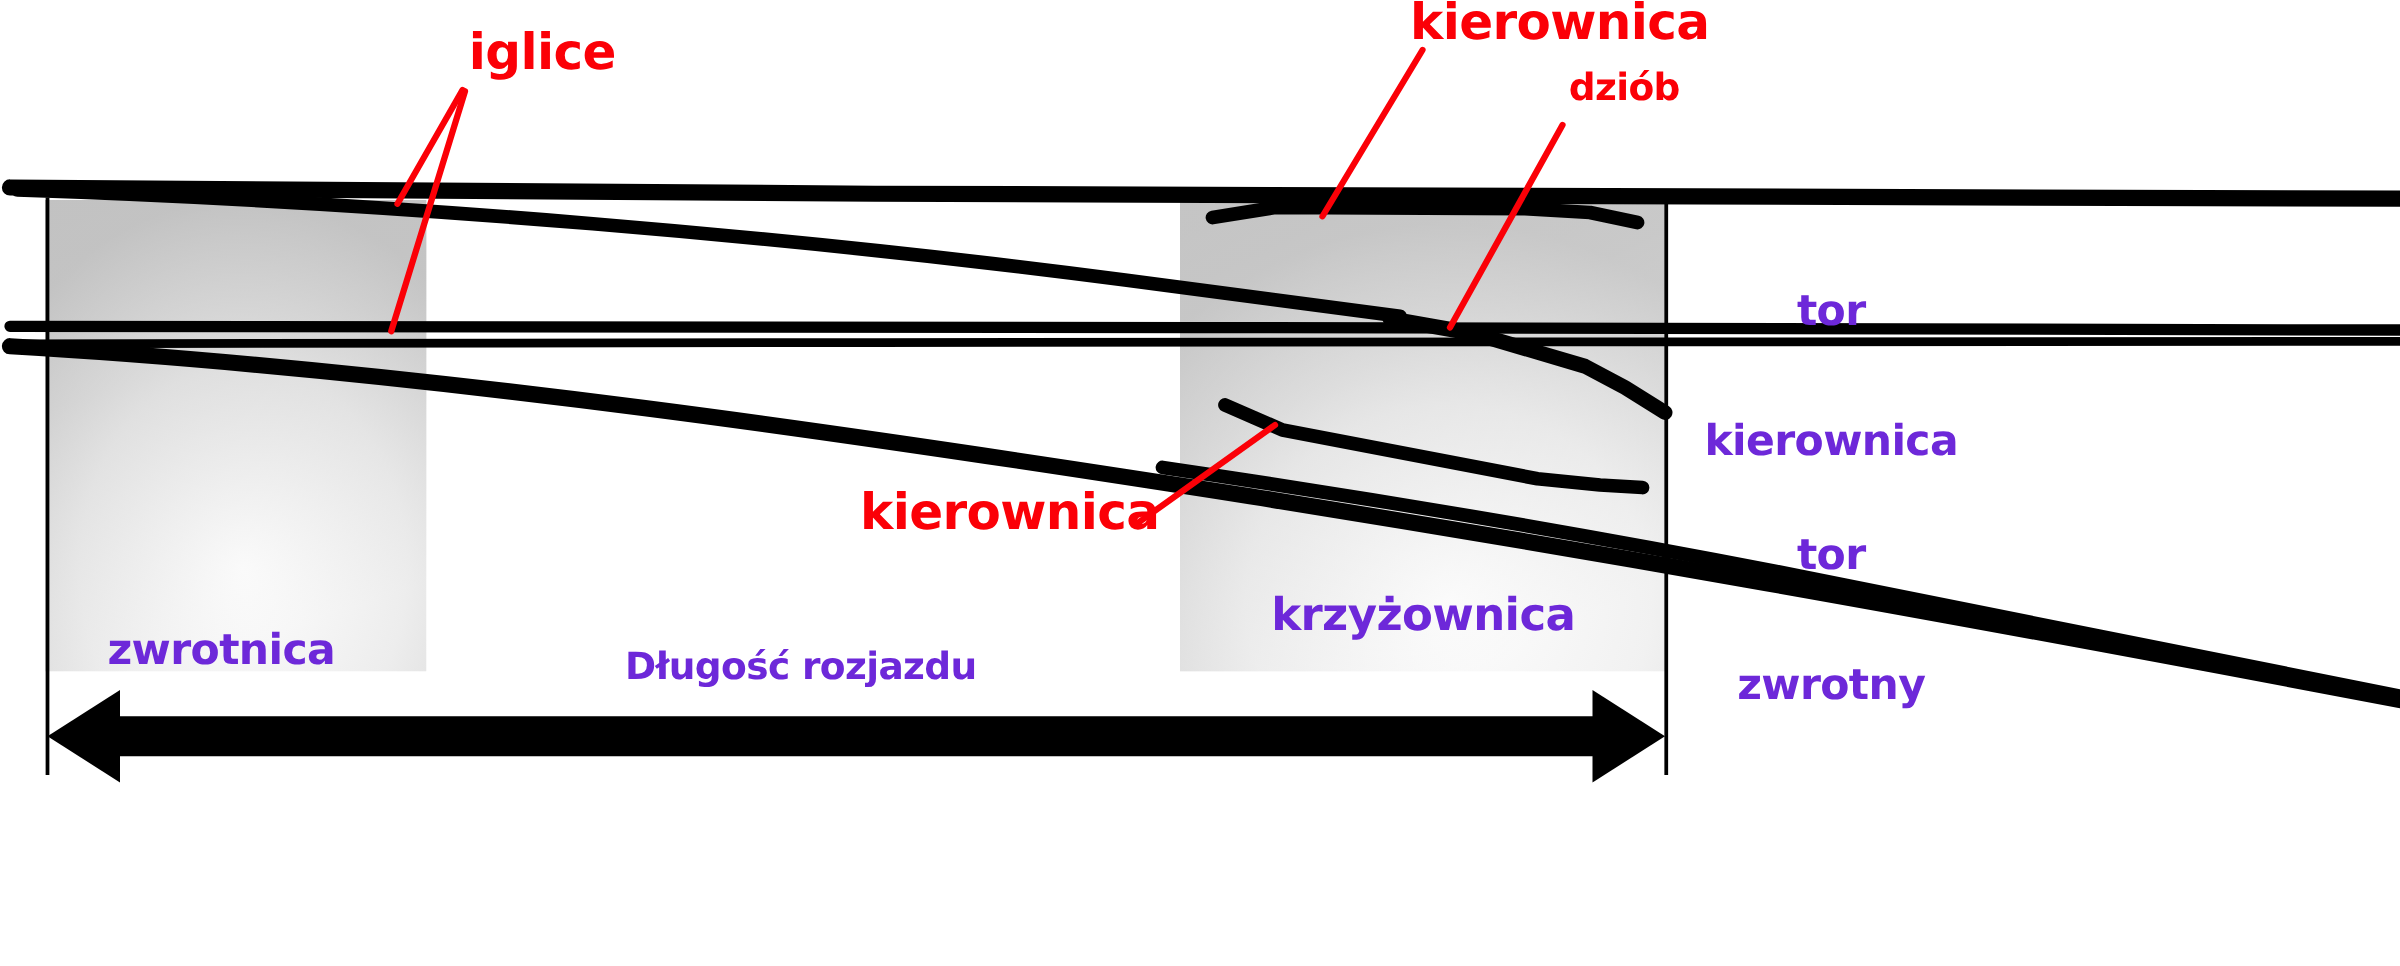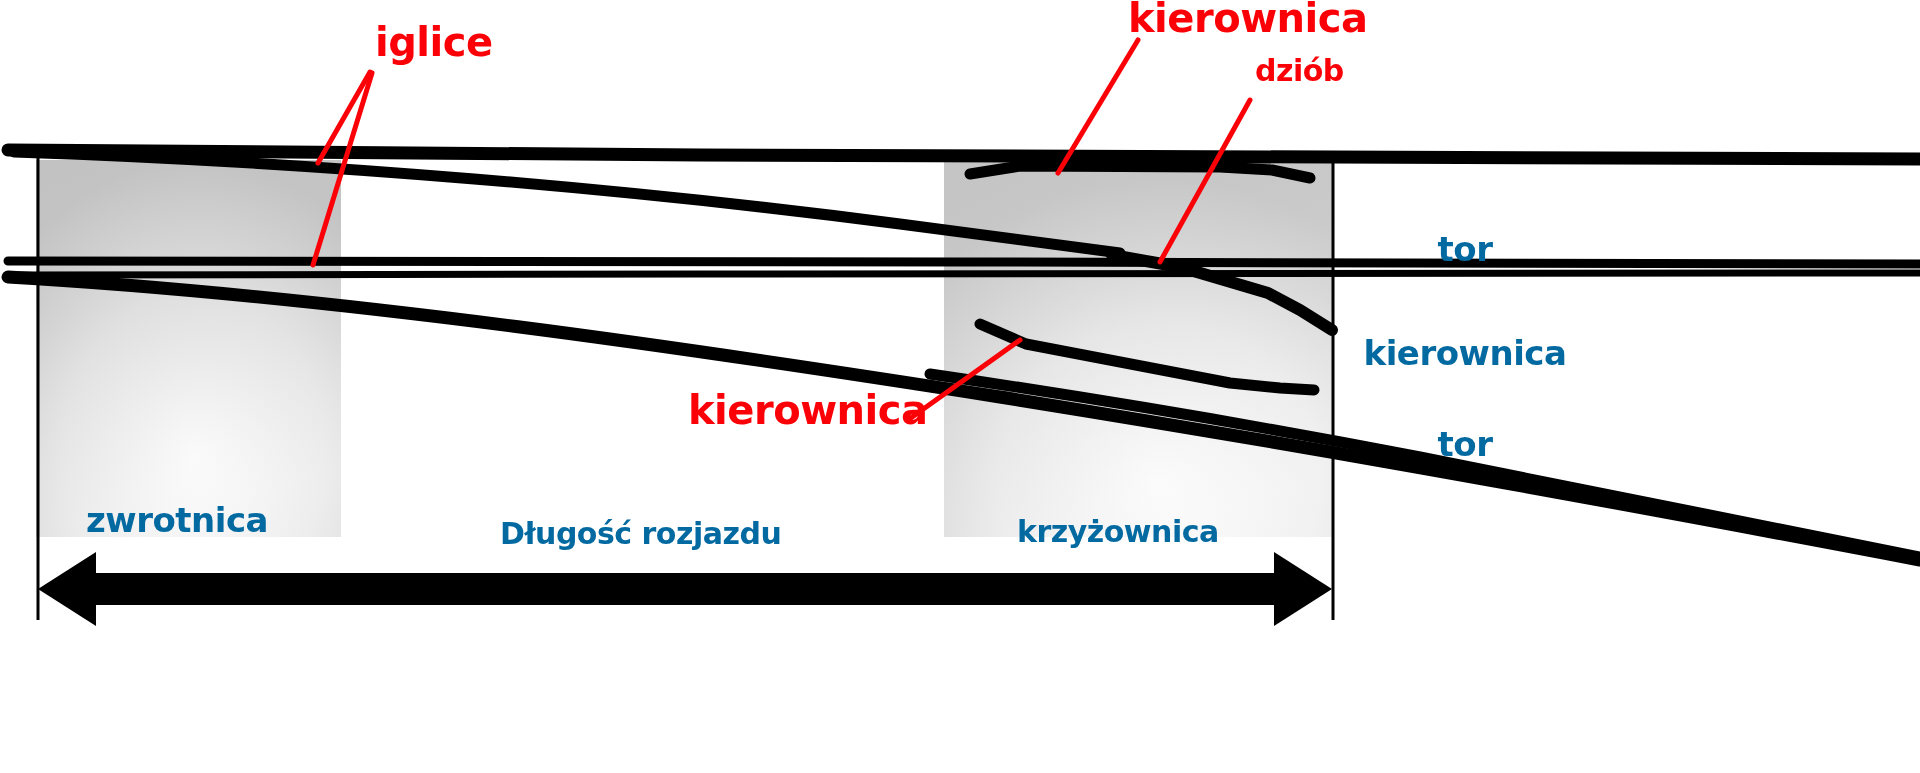--- a/index.html
+++ b/index.html
@@ -29,21 +29,21 @@
     position: absolute;
     font-weight: bold;
     line-height: 1.02;
     white-space: pre;
     letter-spacing: -0.5px;
   }
   .lbl-red {
     color: #fb0007;
   }
   .lbl-black {
-    color: #0369a1;
+    color: #6d28d9;
   }
   .ta-center { text-align: center; }
   .ta-left { text-align: left; }
 </style>
 </head>
 <body>
 
 <div id="stage">
 
   <svg id="diagram" viewBox="0 0 1920 773" xmlns="http://www.w3.org/2000/svg">
@@ -123,26 +123,27 @@
   <div class="lbl lbl-red ta-left" style="left:375px; top:22px; font-size:40px;">iglice</div>
 
   <div class="lbl lbl-red ta-left" style="left:1128px; top:-2px; font-size:40px;">kierownica</div>
 
   <div class="lbl lbl-red ta-left" style="left:1255px; top:56px; font-size:30px;">dziób</div>
 
   <div class="lbl lbl-red ta-left" style="left:688px; top:390px; font-size:40px;">kierownica</div>
 
   <div class="lbl lbl-black ta-left" style="left:86px; top:475px; font-size:34px;margin-top:28px;">zwrotnica</div>
 
-  <div class="lbl lbl-black ta-left" style="left:1017px; top:475px; font-size:30px;margin-top:42px;">krzyżownica</div>
+  <div class="lbl lbl-black ta-left" style="left:1017px; top:475px; font-size:36px;">krzyżownica</div>
 
   <div class="lbl lbl-black ta-center" style="left:1350px; top:163px; width:230px; font-size:34px;">
     <div>tor</div>
     <div>kierownica</div>
   </div>
 
   <div class="lbl lbl-black ta-center" style="left:1350px; top:358px; width:230px; font-size:34px;">
     <div>tor</div>
+    <div>zwrotny</div>
   </div>
 
   <div class="lbl lbl-black ta-left" style="left:500px; top:519px; font-size:30px;">Długość rozjazdu</div>
 
 </div>
 
 </body></html>

